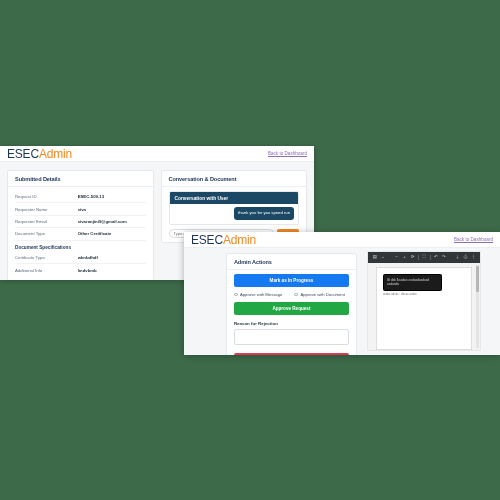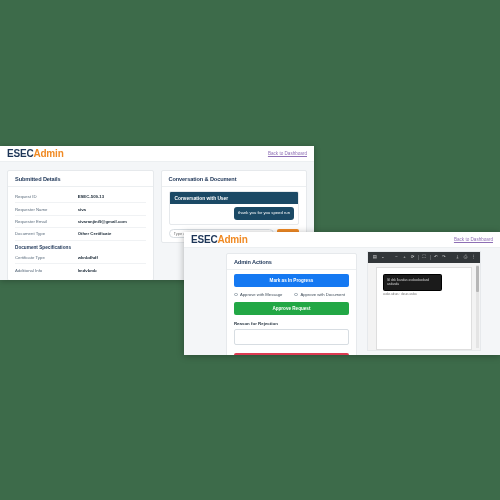--- a/index.html
+++ b/index.html
@@ -18,21 +18,21 @@
   }
   .app-header {
     background: #ffffff;
     height: 16px;
     display: flex;
     align-items: center;
     justify-content: space-between;
     padding: 0 7px;
     border-bottom: 1px solid #eceff1;
   }
-  .logo { font-size: 10px; font-weight: bold; letter-spacing: -0.2px; white-space: nowrap; }
+  .logo { font-size: 12px; font-weight: normal; letter-spacing: -0.2px; white-space: nowrap; }
   .logo .l1 { color: #1d3557; }
   .logo .l2 { color: #f08a24; }
   .back-link {
     font-size: 4.6px;
     color: #8e6fb5;
     text-decoration: underline;
     white-space: nowrap;
   }
 
   .page-body { background: #f4f6f8; width: 100%; height: 100%; }

